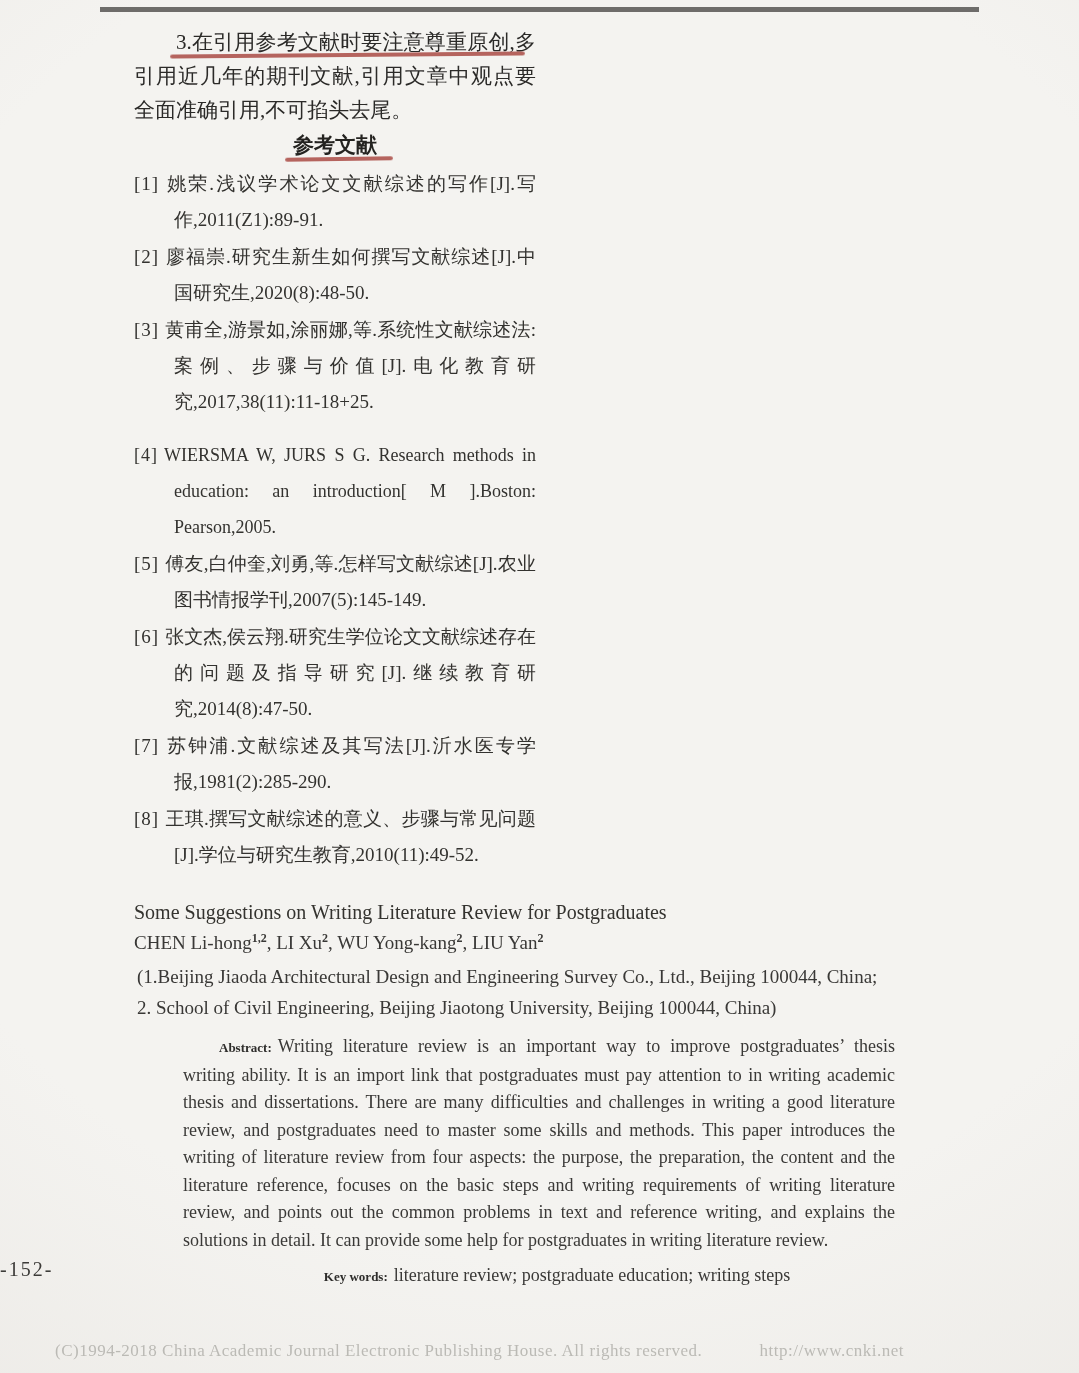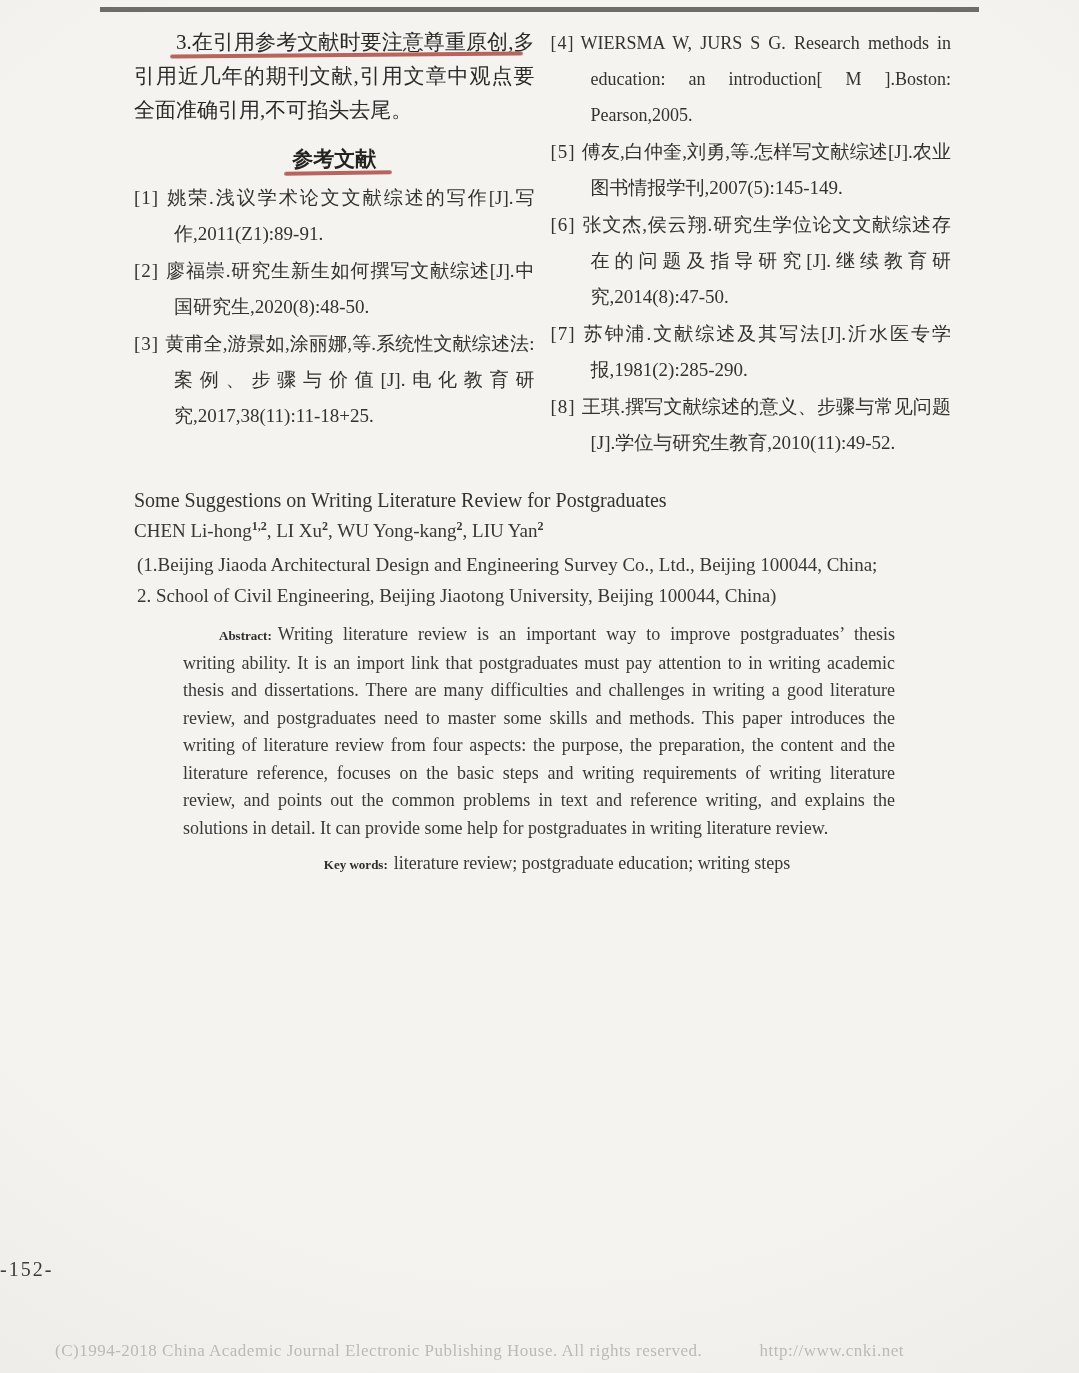--- a/index.html
+++ b/index.html
@@ -18,35 +18,35 @@
     display:flex;justify-content:space-between;align-items:flex-end;
     padding:46px 125px 0 134px;
     font-size:15px;color:#4c4b48;letter-spacing:2px;
   }
   .rule{
     height:3px;margin:7px 100px 0 100px;
     background:#6e6d6a;
     border-bottom:2px solid rgba(110,109,106,.25);
   }
   
-  .columns{display:flex;gap:16px;margin:13px 128px 0 134px;}
+  .columns{display:flex;gap:16px;margin:13px 128px 0 134px;flex-direction:column;}
   .col{width:402px;}
   .para{
     margin:0;font-size:21px;line-height:34px;text-indent:2em;
     text-align:justify;color:#2b2a28;
   }
   .red-underline{position:relative;white-space:nowrap;}
   .red-underline::after{
     content:"";position:absolute;left:-6px;right:-10px;bottom:-3px;height:4px;
     background:#a8453f;border-radius:4px/3px;opacity:.82;
     transform:rotate(-.5deg);filter:blur(.5px);
   }
   .refs-heading{
     text-align:center;font-weight:bold;font-size:21px;
-    margin:18px 0 7px 0;color:#242320;
+    margin:4px 0 7px 0;color:#242320;
   }
   .refs-heading .red-underline::after{left:-8px;right:-16px;bottom:-4px;transform:rotate(-.8deg);}
   .ref{
     font-size:19px;line-height:36px;
     padding-left:40px;text-indent:-40px;
     text-align:justify;color:#33322f;
     margin:0 0 1px 0;
   }
   .ref .marker{margin-right:6px;letter-spacing:1px;}
   .ref-en{font-size:18px;}

